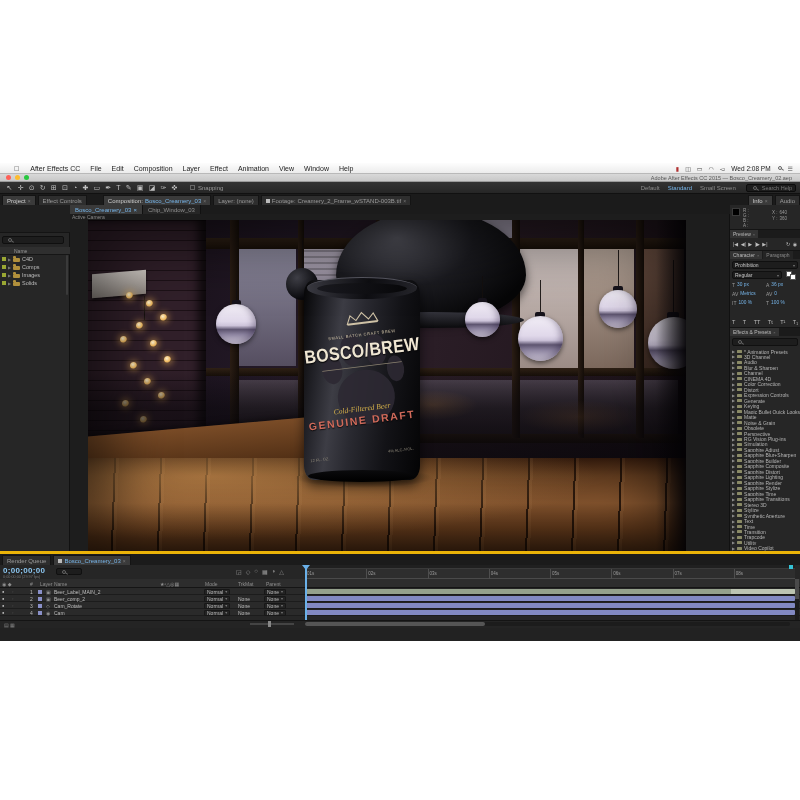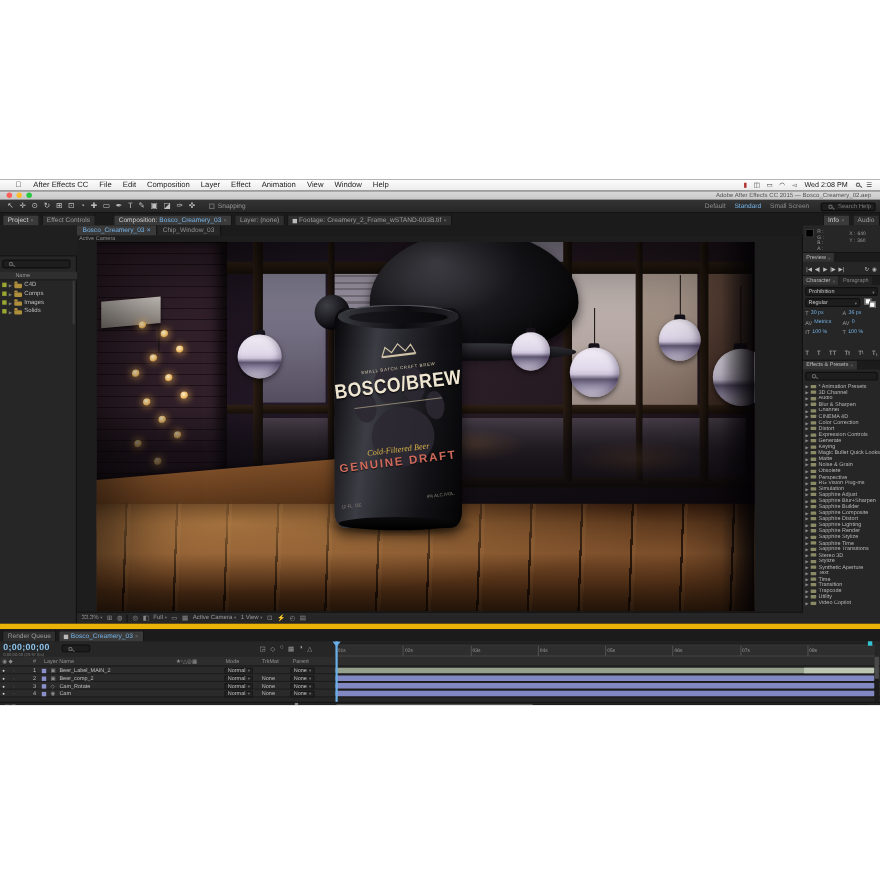--- a/index.html
+++ b/index.html
@@ -172,21 +172,21 @@
   .trow{position:absolute;left:2px;bottom:2px;width:66px;display:flex;justify-content:space-between;color:#bbb;font-size:5.5px;}
   .ep-search{margin:2px;height:8px;background:#1d1d1d;border:1px solid #101010;border-radius:2px;
              display:flex;align-items:center;gap:2px;padding:0 2px;}
   .ep-list{height:204px;display:flex;flex-direction:column;justify-content:space-between;padding:1px 0 1px 2px;overflow:hidden;}
   .ep-row{display:flex;align-items:center;gap:2px;height:5px;overflow:hidden;}
   .ep-arrow{color:#8a8a8a;font-size:4px;}
   .ep-fold{display:inline-block;width:5px;height:3px;background:#8a8a66;border-radius:.5px;}
   .ep-name{font-size:5px;color:#b5b5b5;white-space:nowrap;}
 
   
-  .timeline{position:absolute;left:0;top:404px;width:800px;height:74px;background:#262626;border-top:5px solid #eab308;}
+  .timeline{position:absolute;left:0;top:388px;width:800px;height:74px;background:#262626;border-top:3px solid #eab308;}
   .tlt{position:absolute;left:0;top:0;width:800px;height:11px;background:#1b1b1b;display:flex;align-items:flex-end;}
   .tl-mid{position:absolute;left:0;top:11px;width:800px;height:14px;}
   .timecode{position:absolute;left:3px;top:1px;font-size:8px;font-weight:bold;color:#8cc6f0;letter-spacing:.3px;}
   .tcsub{position:absolute;left:3px;top:10px;font-size:3.8px;color:#777;}
   .tl-search{position:absolute;left:56px;top:3px;width:26px;height:7px;background:#1d1d1d;border:1px solid #101010;border-radius:2px;
              display:flex;align-items:center;padding:0 2px;}
   .tl-btns{position:absolute;left:236px;top:3px;display:flex;gap:4px;font-size:6px;color:#9a9a9a;}
   .ruler{position:absolute;left:305px;top:0;width:490px;height:14px;background:#2e2e2e;border-bottom:1px solid #4a4a4a;}
   .nav{position:absolute;left:0;top:0;width:490px;height:4px;background:#202020;border-bottom:1px solid #3a3a3a;}
   .nav-end{position:absolute;right:2px;top:0;width:4px;height:4px;background:#35c3d6;}

